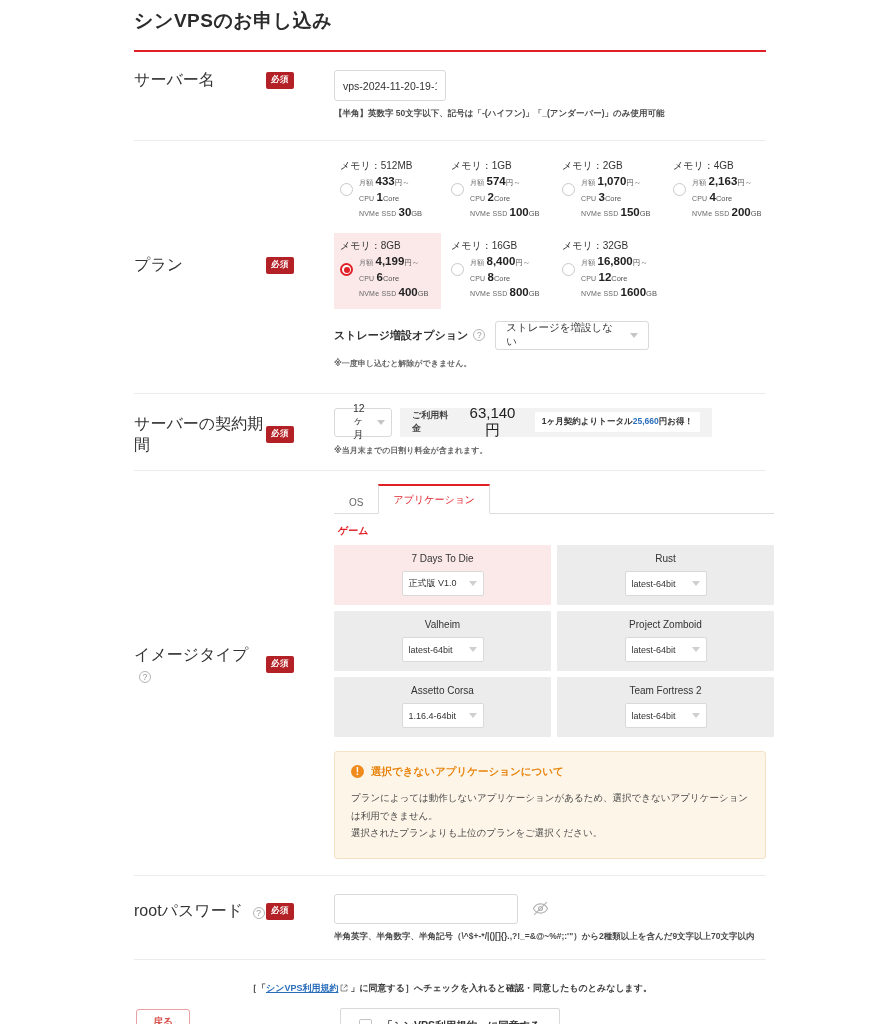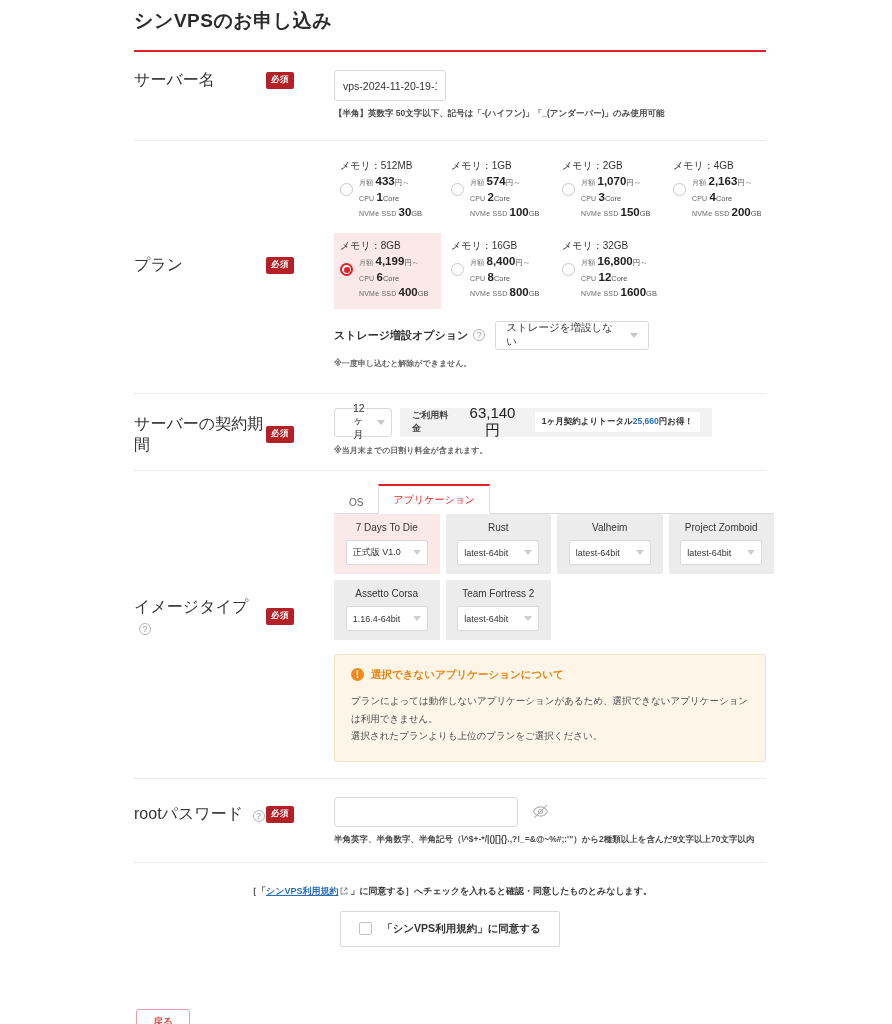--- a/index.html
+++ b/index.html
@@ -238,21 +238,21 @@
     border-bottom: 1px solid #fff;
   }
   .group-title {
     color: #e01f26;
     font-size: 10px;
     font-weight: 700;
     margin: 10px 0 7px 4px;
   }
   .app-grid {
     display: grid;
-    grid-template-columns: repeat(4, 1fr);
+    grid-template-columns: repeat(2, 1fr);
     gap: 6px;
     width: 440px;
   }
   .app-card {
     background: #ececec;
     height: 60px;
     display: flex;
     flex-direction: column;
     align-items: center;
     justify-content: center;
@@ -506,20 +506,21 @@
         <span>イメージタイプ</span>
         <span class="help-icon">?</span>
       </span>
       <span class="badge-required">必須</span>
     </div>
     <div class="row-body">
       <div class="tabs" id="tabs">
           <div class="tab">OS</div>
           <div class="tab active">アプリケーション</div>
         </div>
+      <div class="group-title">ゲーム</div>
       <div class="app-grid" id="app-grid">
           <div class="app-card selected">
             <span class="app-name">7 Days To Die</span>
             <span class="select app-select">
               <span>正式版 V1.0</span>
               <span class="chev"></span>
             </span>
           </div>
           <div class="app-card">
             <span class="app-name">Rust</span>

